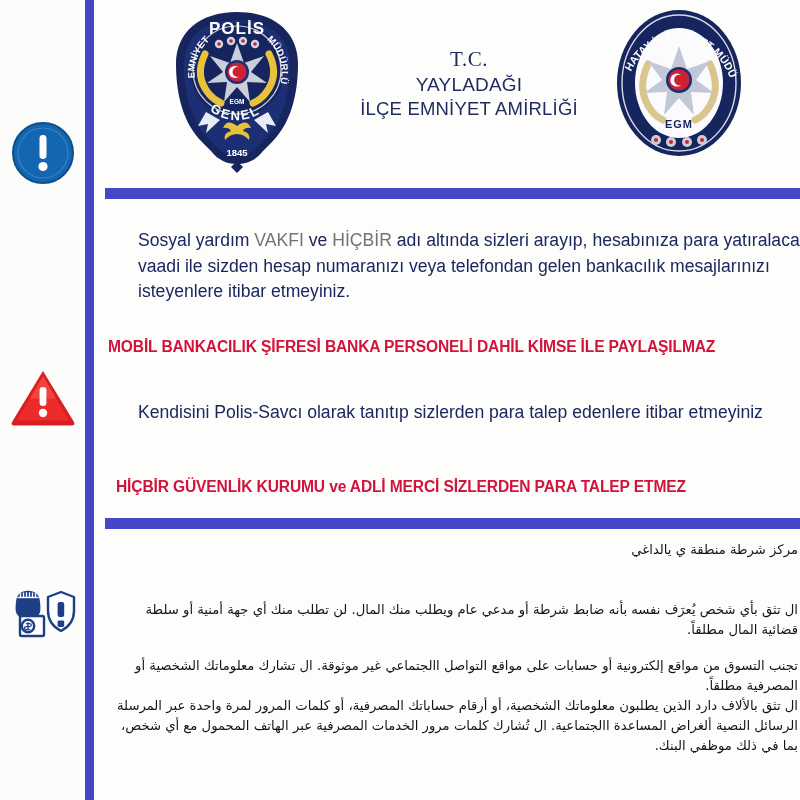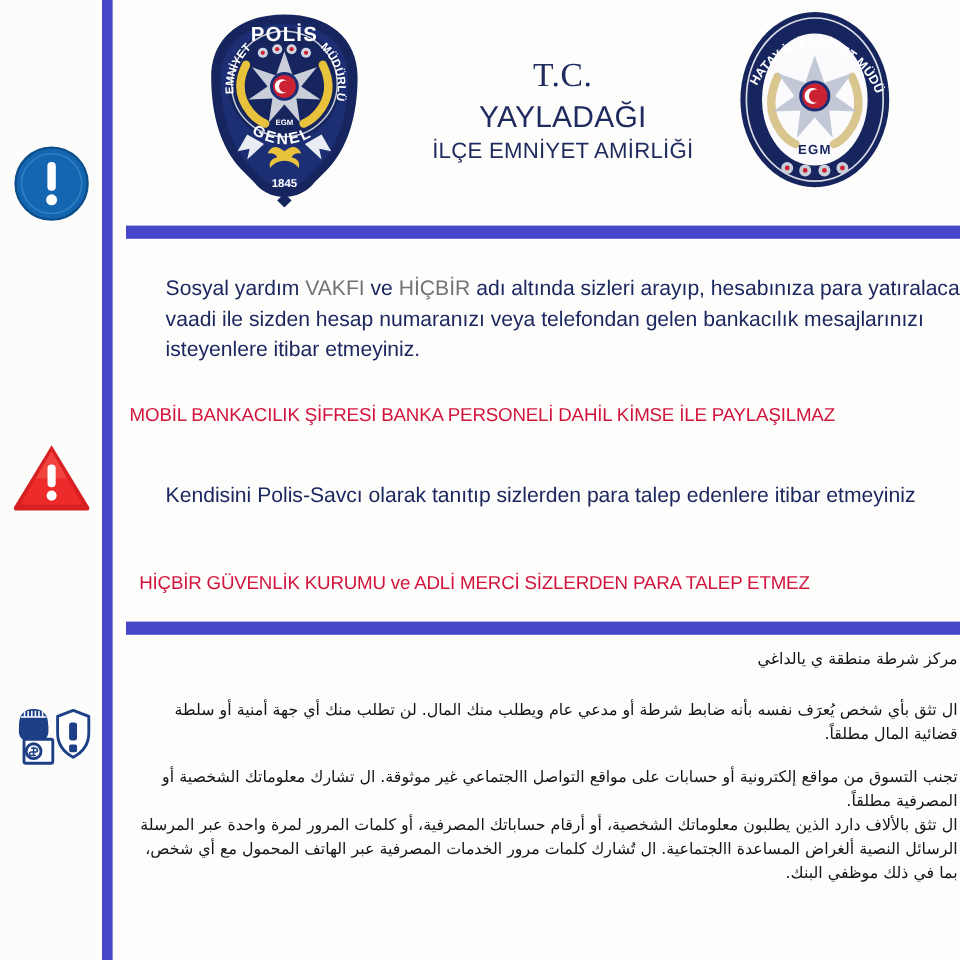--- a/index.html
+++ b/index.html
@@ -86,26 +86,26 @@
     position: absolute;
     left: 230px;
     top: 46px;
     width: 290px;
     text-align: center;
     color: #1f2a5e;
     line-height: 1.28;
   }
   .title-tc {
     font-family: "Liberation Serif", serif;
-    font-size: 28px;
+    font-size: 21px;
     letter-spacing: .5px;
   }
   .title-l2, .title-l3 {
     font-family: "Liberation Sans", sans-serif;
-    font-size: 25px;
+    font-size: 19px;
     letter-spacing: .2px;
   }
   .title-l3 { font-size: 18.5px; }
 
   
   .h-bar {
     position: absolute;
     left: 11px;
     width: 695px;
     height: 11px;
@@ -123,21 +123,21 @@
     line-height: 1.46;
     text-align: left;
     font-family: "Liberation Sans", sans-serif;
   }
   .para-normal .hl { color: #737373; }
   .indent { padding-left: 30px; }
 
   .para-bold {
     color: #d2143c;
     font-size: 15.6px;
-    font-weight: normal;
+    font-weight: bold;
     letter-spacing: -0.15px;
     font-family: "Liberation Sans", sans-serif;
   }
 
   #p1 { left: 14px; width: 690px; top: 228px; }
   #p2 { left: 14px; width: 690px; top: 338px; }
   #p3 { left: 14px; width: 690px; top: 400px; }
   #p4 { left: 22px; width: 690px; top: 478px; }
 
   
@@ -147,21 +147,21 @@
     top: 540px;
     width: 690px;
     color: #141414;
     direction: rtl;
     text-align: right;
     font-size: 13.2px;
     line-height: 1.5;
     font-family: "DejaVu Sans", sans-serif;
   }
   .ar-p { margin: 0 0 17px 0; }
-  .ar-p.first { margin-bottom: 23px; }
+  .ar-p.first { margin-bottom: 40px; }
   .ar-p.last { margin-bottom: 0; }
 </style>
 </head>
 <body>
 
 <div id="poster">
 
   <div class="left-rail">
 
     <div class="rail-icon" id="icon-mandatory">

